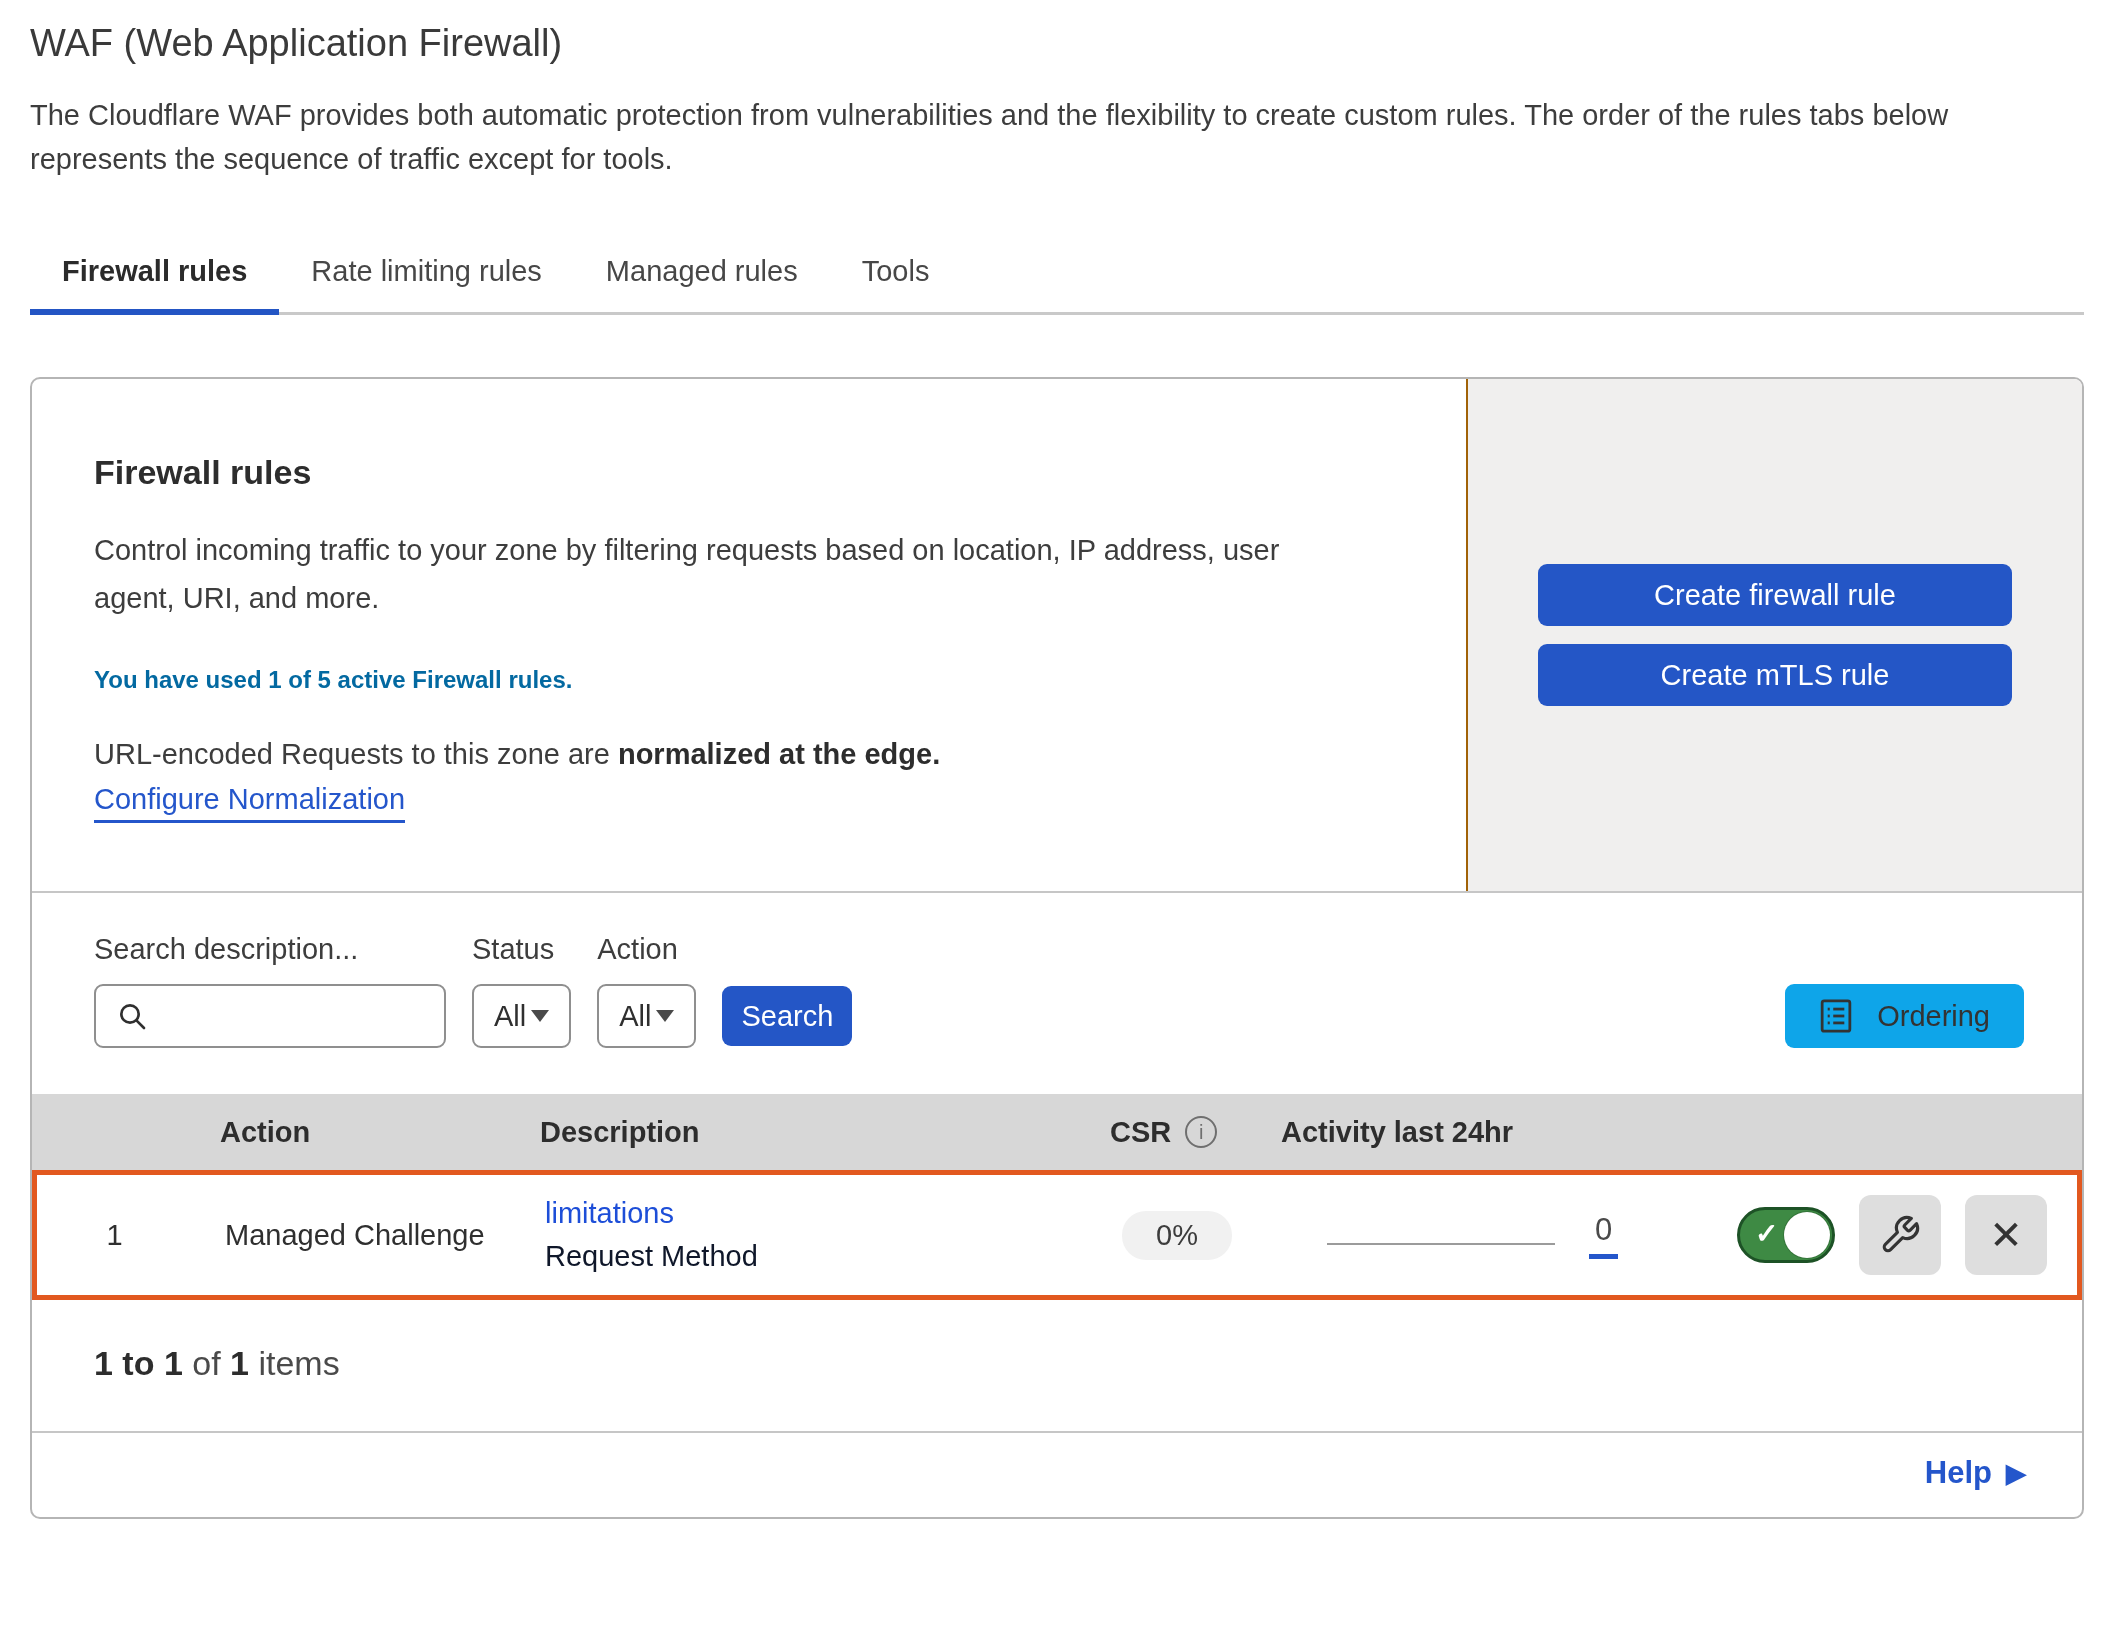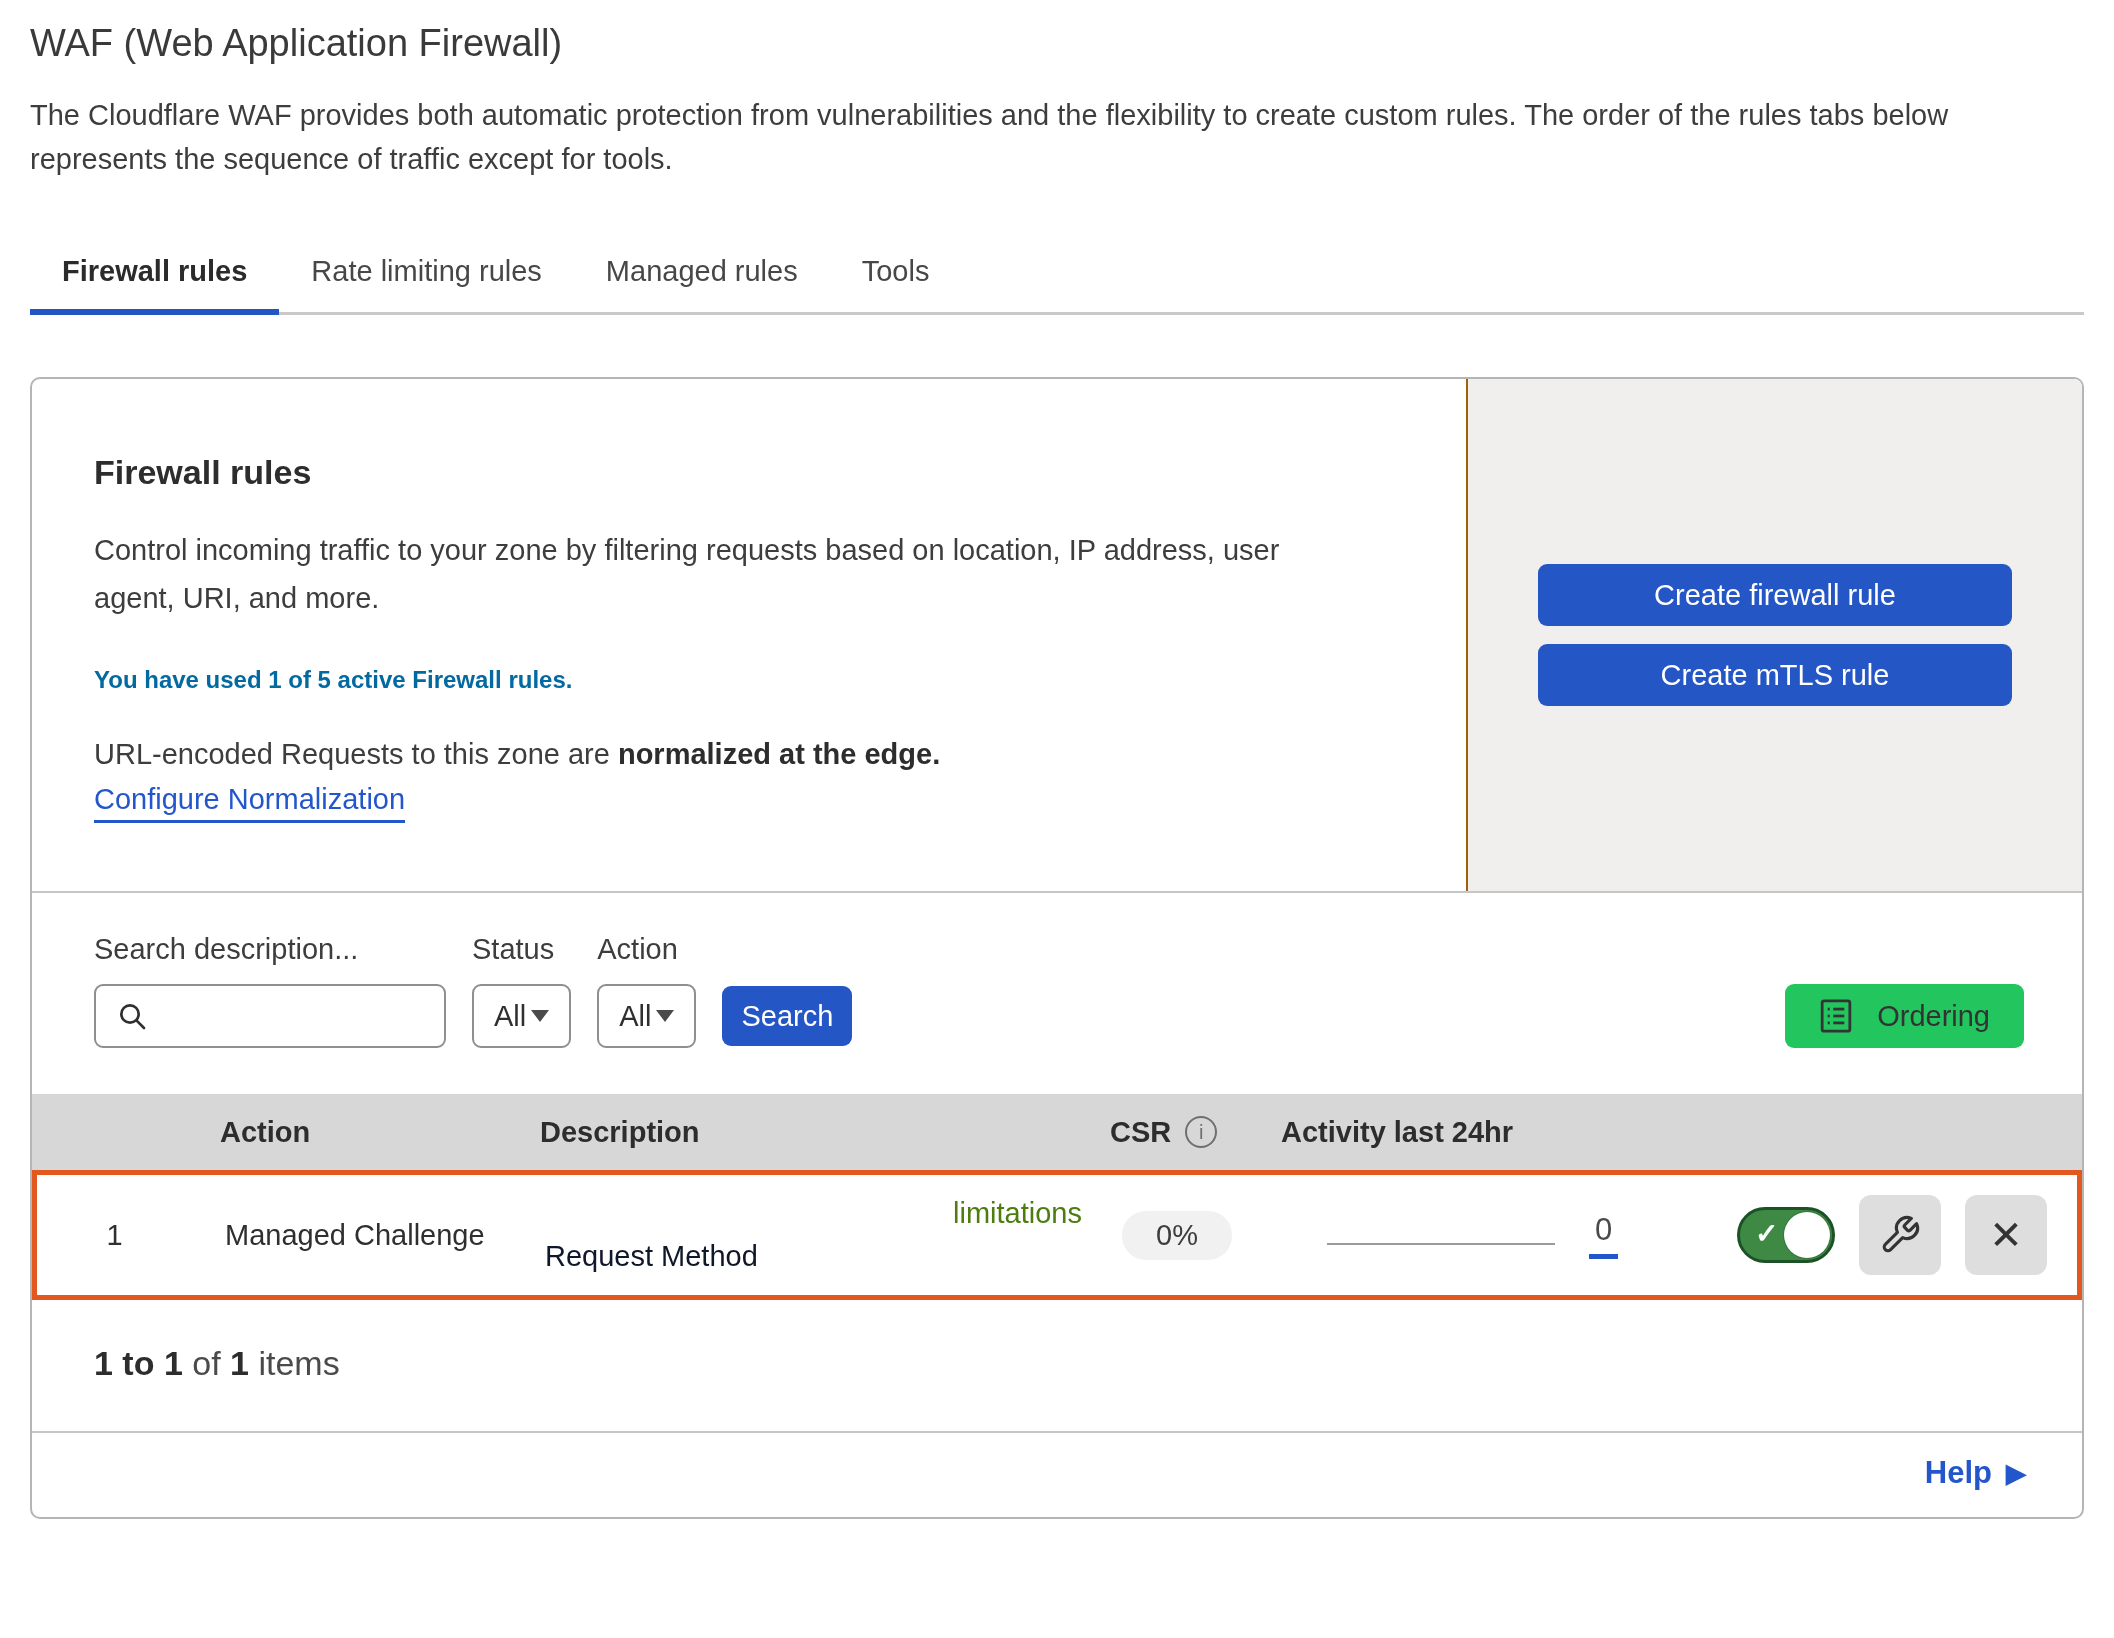--- a/index.html
+++ b/index.html
@@ -66,21 +66,21 @@
   .search-icon { position:absolute; left:22px; top:16px; width:32px; height:32px; }
   .select {
     height:64px; border:2px solid #8f8f8f; border-radius:9px; background:#fff;
     display:flex; align-items:center; justify-content:center; gap:5px;
     font-size:29px; color:#2f2f2f; padding:0 20px; cursor:pointer;
   }
   .caret { width:0; height:0; border-left:9px solid transparent; border-right:9px solid transparent; border-top:12px solid #4a4a4a; }
   .btn-search { width:130px; height:60px; margin-bottom:2px; border-radius:9px; }
   .spacer { flex:1; }
   .btn-ordering {
-    height:64px; padding:0 34px; background:#22c55e; border:none; border-radius:9px;
+    height:64px; padding:0 34px; background:#0ea5e9; border:none; border-radius:9px;
     display:flex; align-items:center; gap:24px; font-family:inherit; font-size:29px; color:#333; cursor:pointer;
   }
 
   
   .grid-cols { display:grid; grid-template-columns:155px 350px 1fr 190px 455px 350px; }
   .thead { background:#d7d7d7; height:76px; align-items:center; font-size:29px; font-weight:700; color:#2d2d2d; }
   .th-action { padding-left:33px; }
   .th-desc { padding-left:3px; }
   .th-csr { padding-left:23px; display:flex; align-items:center; gap:14px; }
   .th-activity { padding-left:4px; }
@@ -91,21 +91,21 @@
   }
 
   .rule-row {
     border:5px solid #e2581f;
     background:#fff; height:130px; align-items:center;
     font-size:29px; color:#2f2f2f;
   }
   .cell-index { text-align:center; }
   .cell-action { padding-left:33px; }
   .cell-desc { padding-left:3px; }
-  .cell-desc .desc-main { color:#4d7c0f;text-align:right; }
+  .cell-desc .desc-main { color:#1d4ed8; }
   .cell-desc .desc-sub { margin-top:10px; color:#0f172a; }
   .cell-csr { display:flex; justify-content:center; }
   .csr-badge {
     background:#f1f1f1; border-radius:24px; padding:8px 34px; font-size:29px; color:#3c3c3c;
   }
   .cell-activity { display:flex; align-items:flex-end; gap:34px; padding-left:55px; }
   .sparkline { width:228px; border-bottom:2px solid #9b9b9b; margin-bottom:14px; }
   .activity-count {
     font-size:31px; color:#4a4a4a; border-bottom:5px solid #2456cb; padding:0 6px 6px 6px; cursor:pointer;
   }

